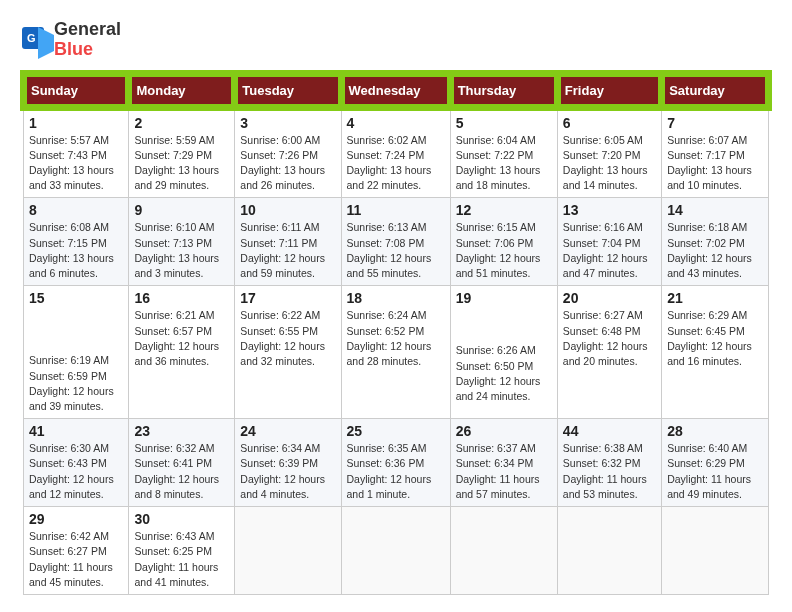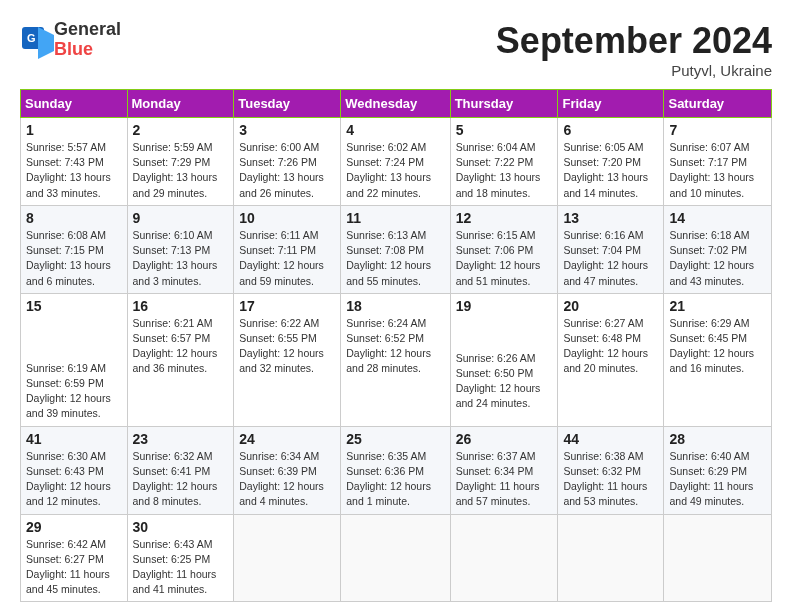--- a/index.html
+++ b/index.html
@@ -46,27 +46,27 @@
     .location {
       font-size: 15px;
       color: #444;
     }
     .calendar {
       width: 100%;
       border-collapse: collapse;
       font-size: 11px;
     }
     .calendar th {
-      background: #a21caf;
+      background: #7f1d1d;
       color: #fff;
       padding: 6px 4px;
       text-align: left;
       font-size: 13px;
       font-weight: bold;
-      border: 1px solid #84cc16;
+      border: 7px solid #84cc16;
     }
     .calendar td {
       border: 1px solid #ccc;
       vertical-align: top;
       padding: 4px 5px;
       width: 113px;
       min-height: 80px;
       background: #fff;
     }
     .calendar tr:nth-child(even) td {
@@ -98,24 +98,20 @@
         <rect x="2" y="2" width="22" height="22" rx="3" fill="#1565c0"></rect>
         <polygon points="18,2 34,10 34,26 18,34" fill="#42a5f5"></polygon>
         <text x="7" y="17" font-size="11" fill="white" font-weight="bold">G</text>
       </svg>
     </div>
     <div class="logo-text">
       <span class="general">General</span>
       <span class="blue">Blue</span>
     </div>
   </div>
-  <div class="title-block">
-    <div class="month-title">September 2024</div>
-    <div class="location">Putyvl, Ukraine</div>
-  </div>
 </div>
 
 <table class="calendar">
   <thead>
     <tr>
     <th>Sunday</th>
         <th>Monday</th>
         <th>Tuesday</th>
         <th>Wednesday</th>
         <th>Thursday</th>

